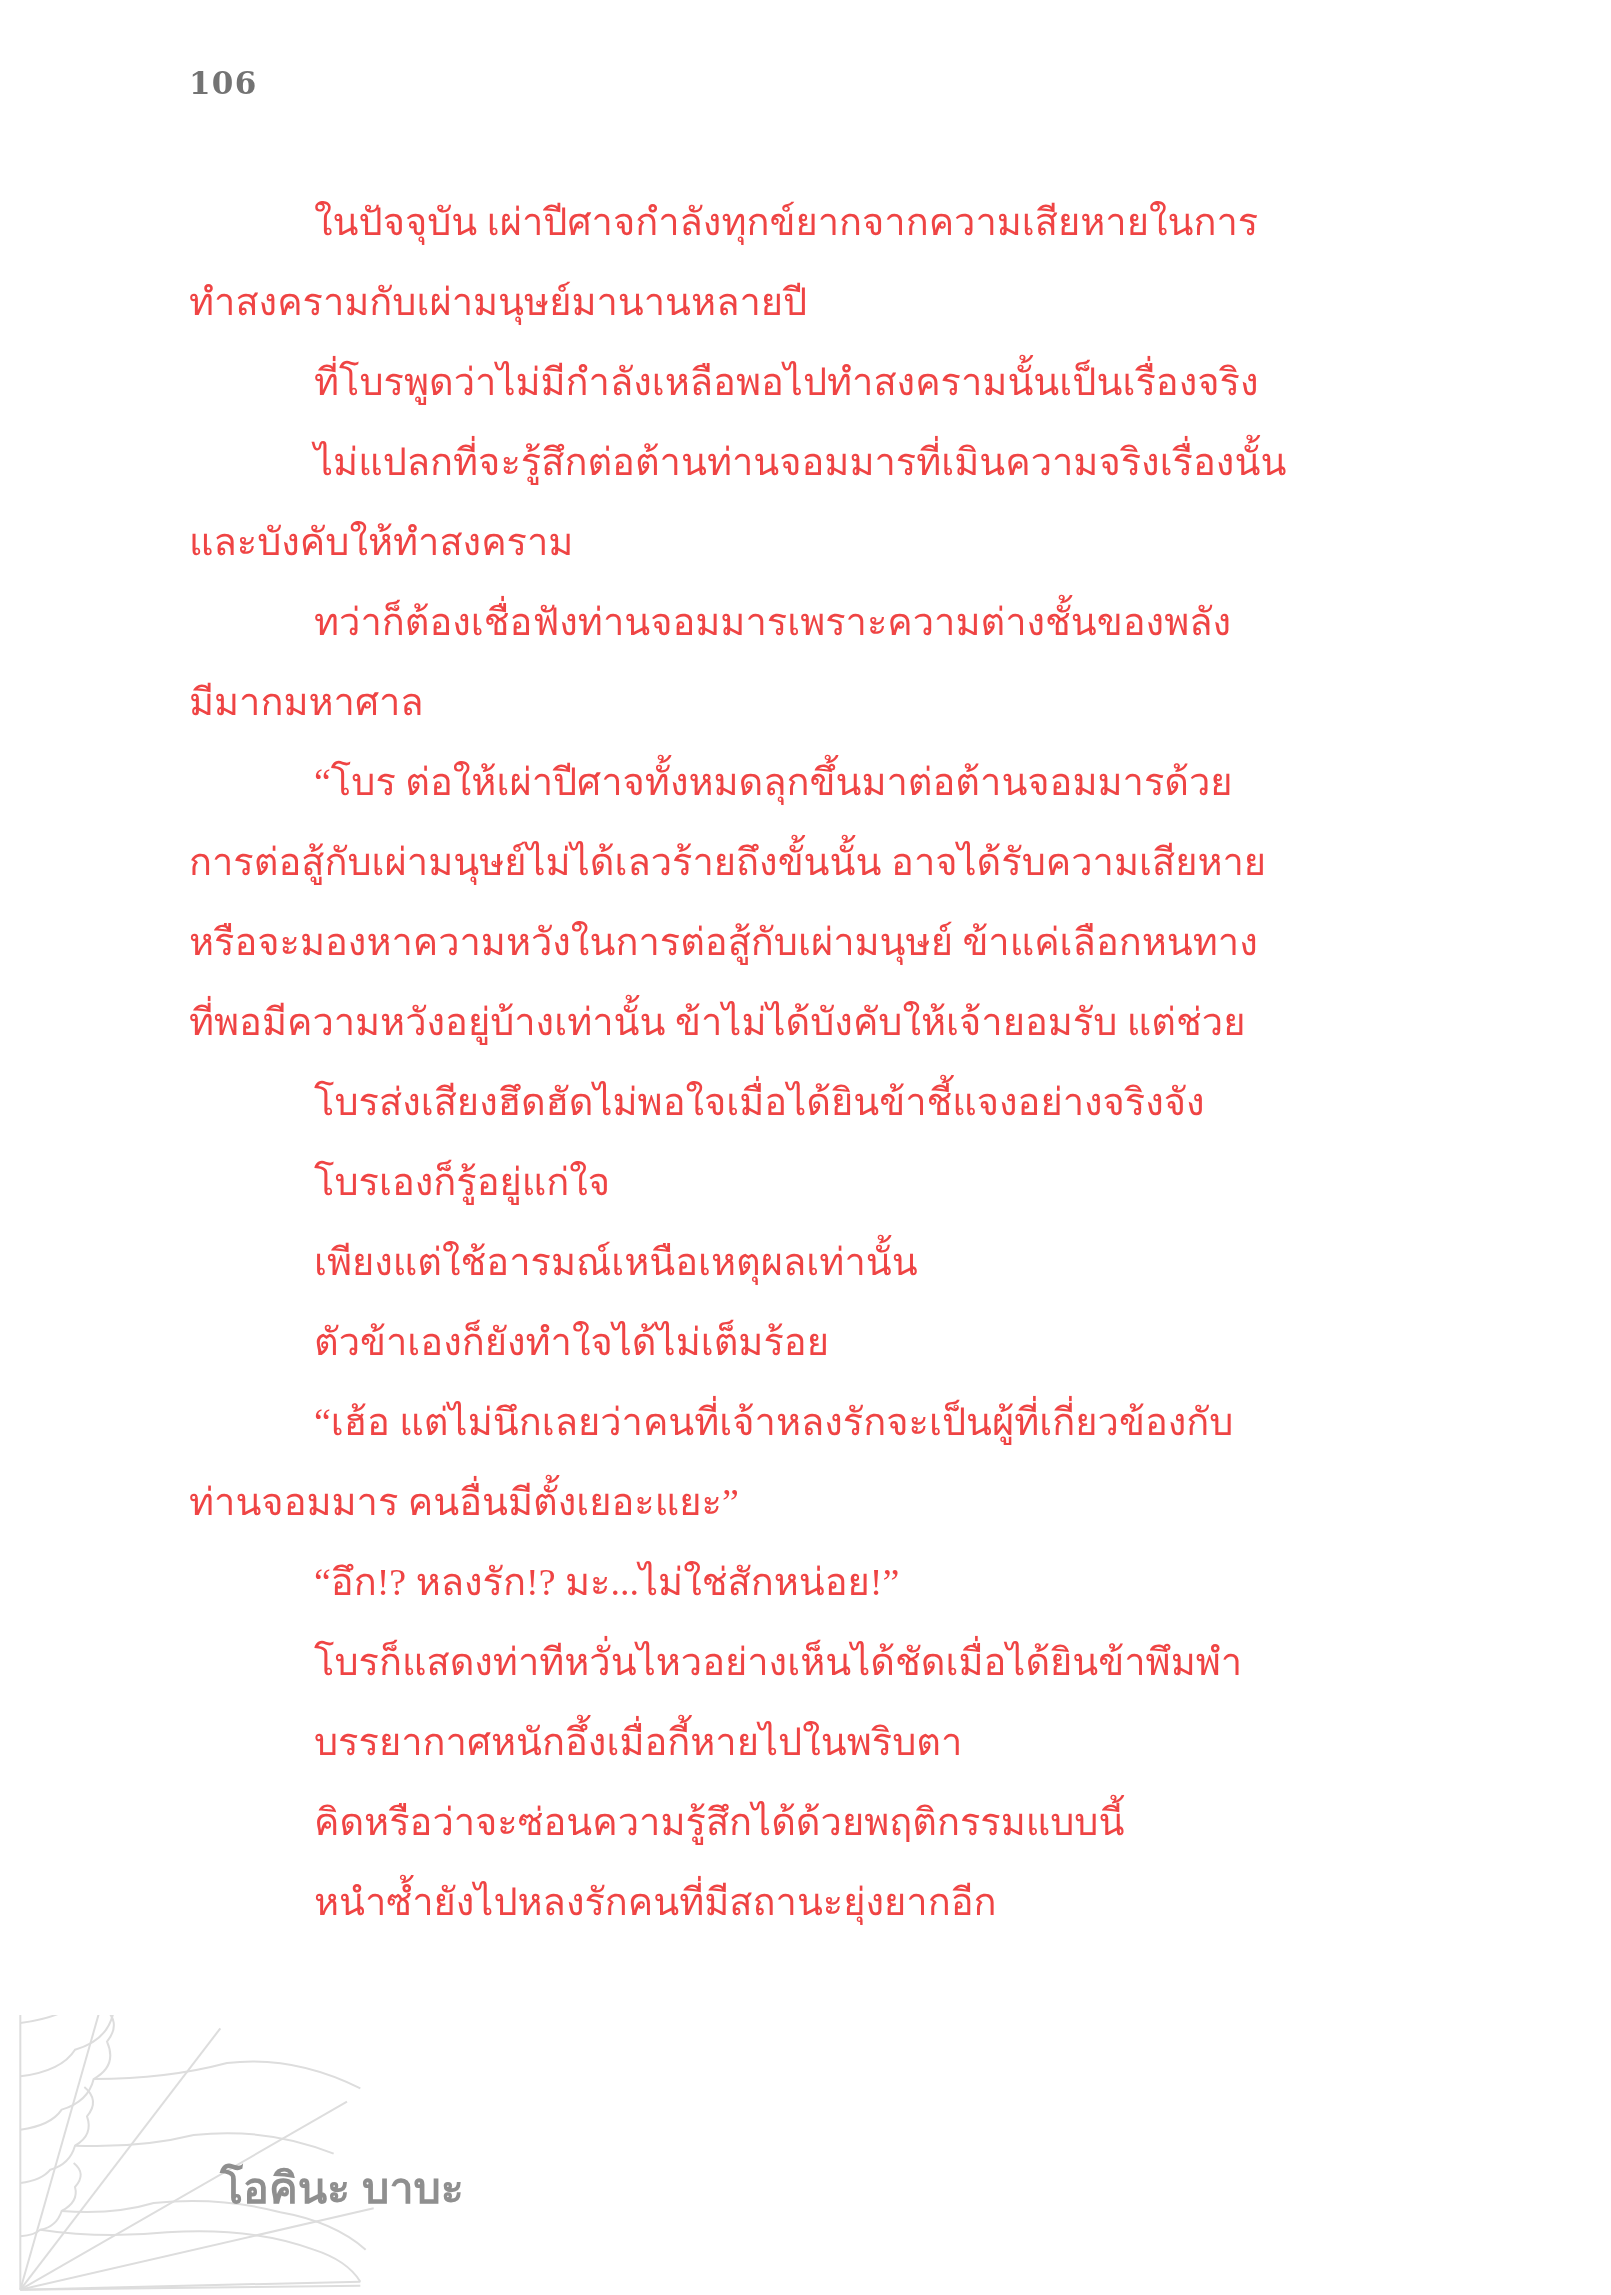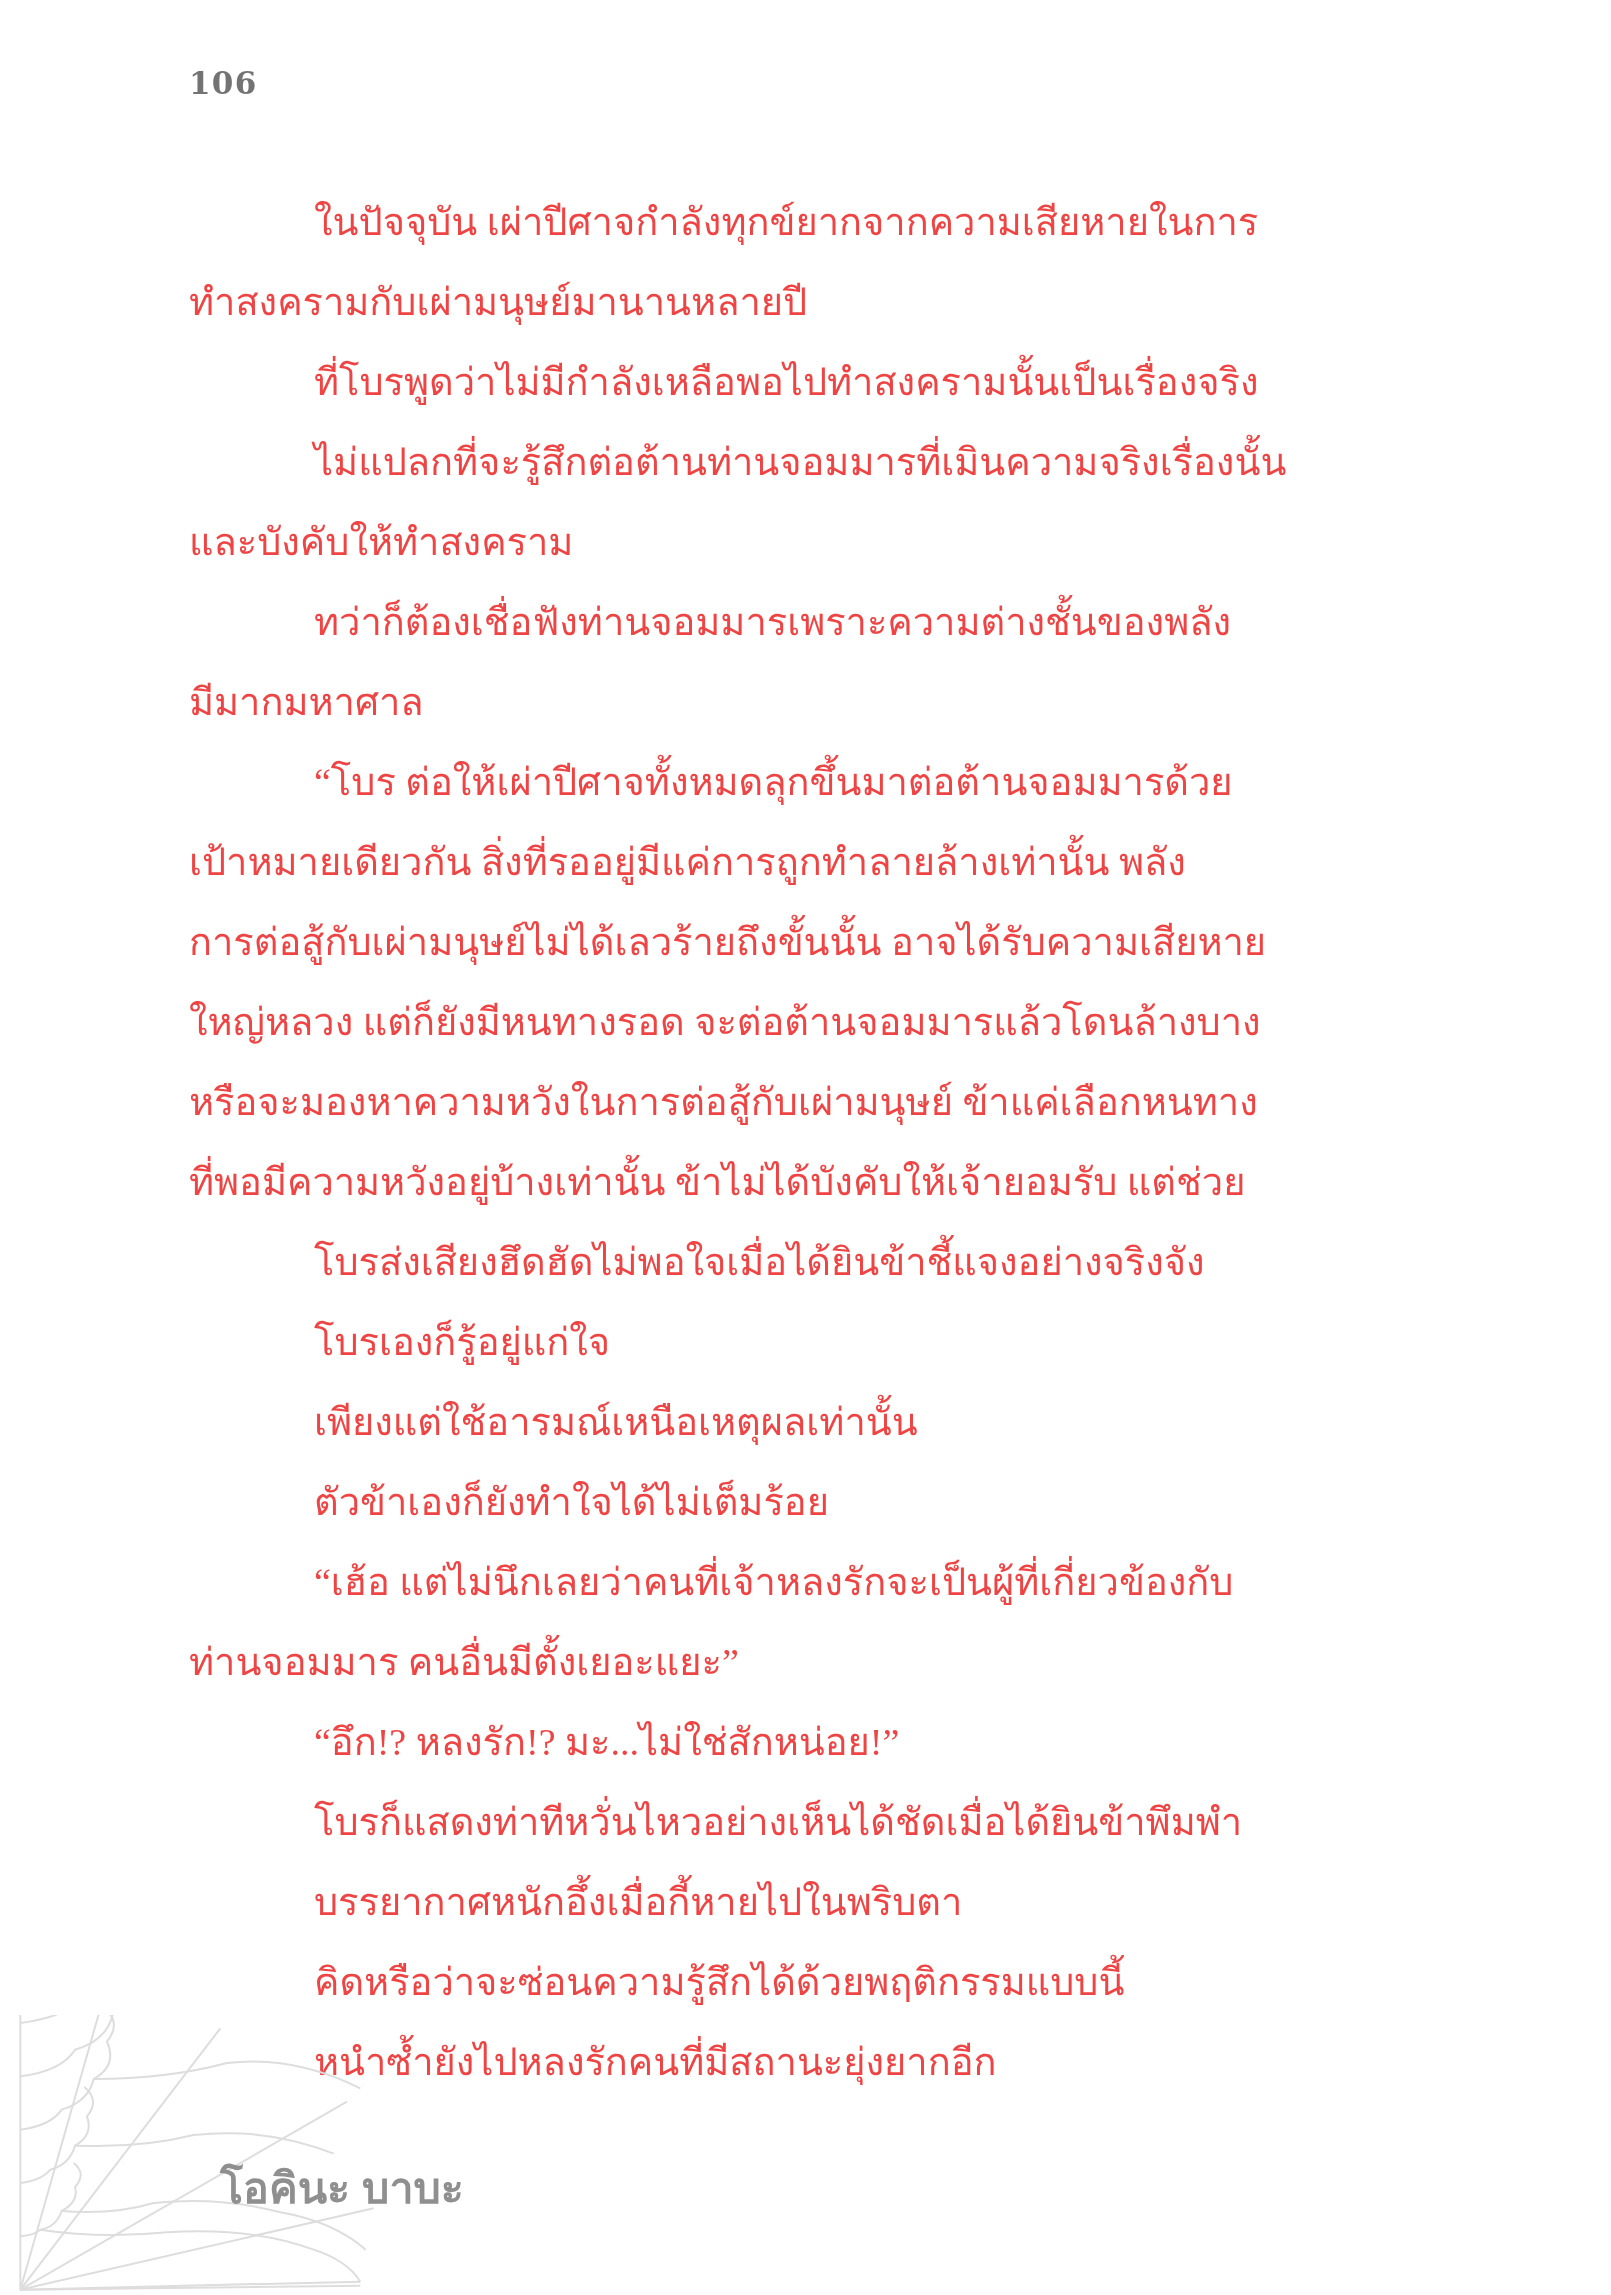--- a/index.html
+++ b/index.html
@@ -76,23 +76,21 @@
 
   <div class="text-block">
     <div class="text-line indent">ในปัจจุบัน  เผ่าปีศาจกำลังทุกข์ยากจากความเสียหายในการ</div>
     <div class="text-line">ทำสงครามกับเผ่ามนุษย์มานานหลายปี</div>
     <div class="text-line indent">ที่โบรพูดว่าไม่มีกำลังเหลือพอไปทำสงครามนั้นเป็นเรื่องจริง</div>
     <div class="text-line indent">ไม่แปลกที่จะรู้สึกต่อต้านท่านจอมมารที่เมินความจริงเรื่องนั้น</div>
     <div class="text-line">และบังคับให้ทำสงคราม</div>
     <div class="text-line indent">ทว่าก็ต้องเชื่อฟังท่านจอมมารเพราะความต่างชั้นของพลัง</div>
     <div class="text-line">มีมากมหาศาล</div>
     <div class="text-line indent">“โบร  ต่อให้เผ่าปีศาจทั้งหมดลุกขึ้นมาต่อต้านจอมมารด้วย</div>
-    <div class="text-line">เป้าหมายเดียวกัน  สิ่งที่รออยู่มีแค่การถูกทำลายล้างเท่านั้น  พลัง</div>
     <div class="text-line">การต่อสู้กับเผ่ามนุษย์ไม่ได้เลวร้ายถึงขั้นนั้น  อาจได้รับความเสียหาย</div>
-    <div class="text-line">ใหญ่หลวง  แต่ก็ยังมีหนทางรอด  จะต่อต้านจอมมารแล้วโดนล้างบาง</div>
     <div class="text-line">หรือจะมองหาความหวังในการต่อสู้กับเผ่ามนุษย์  ข้าแค่เลือกหนทาง</div>
     <div class="text-line">ที่พอมีความหวังอยู่บ้างเท่านั้น  ข้าไม่ได้บังคับให้เจ้ายอมรับ  แต่ช่วย</div>
     <div class="text-line indent">โบรส่งเสียงฮึดฮัดไม่พอใจเมื่อได้ยินข้าชี้แจงอย่างจริงจัง</div>
     <div class="text-line indent">โบรเองก็รู้อยู่แก่ใจ</div>
     <div class="text-line indent">เพียงแต่ใช้อารมณ์เหนือเหตุผลเท่านั้น</div>
     <div class="text-line indent">ตัวข้าเองก็ยังทำใจได้ไม่เต็มร้อย</div>
     <div class="text-line indent">“เฮ้อ  แต่ไม่นึกเลยว่าคนที่เจ้าหลงรักจะเป็นผู้ที่เกี่ยวข้องกับ</div>
     <div class="text-line">ท่านจอมมาร  คนอื่นมีตั้งเยอะแยะ”</div>
     <div class="text-line indent">“อึก!?  หลงรัก!?  มะ...ไม่ใช่สักหน่อย!”</div>
     <div class="text-line indent">โบรก็แสดงท่าทีหวั่นไหวอย่างเห็นได้ชัดเมื่อได้ยินข้าพึมพำ</div>

